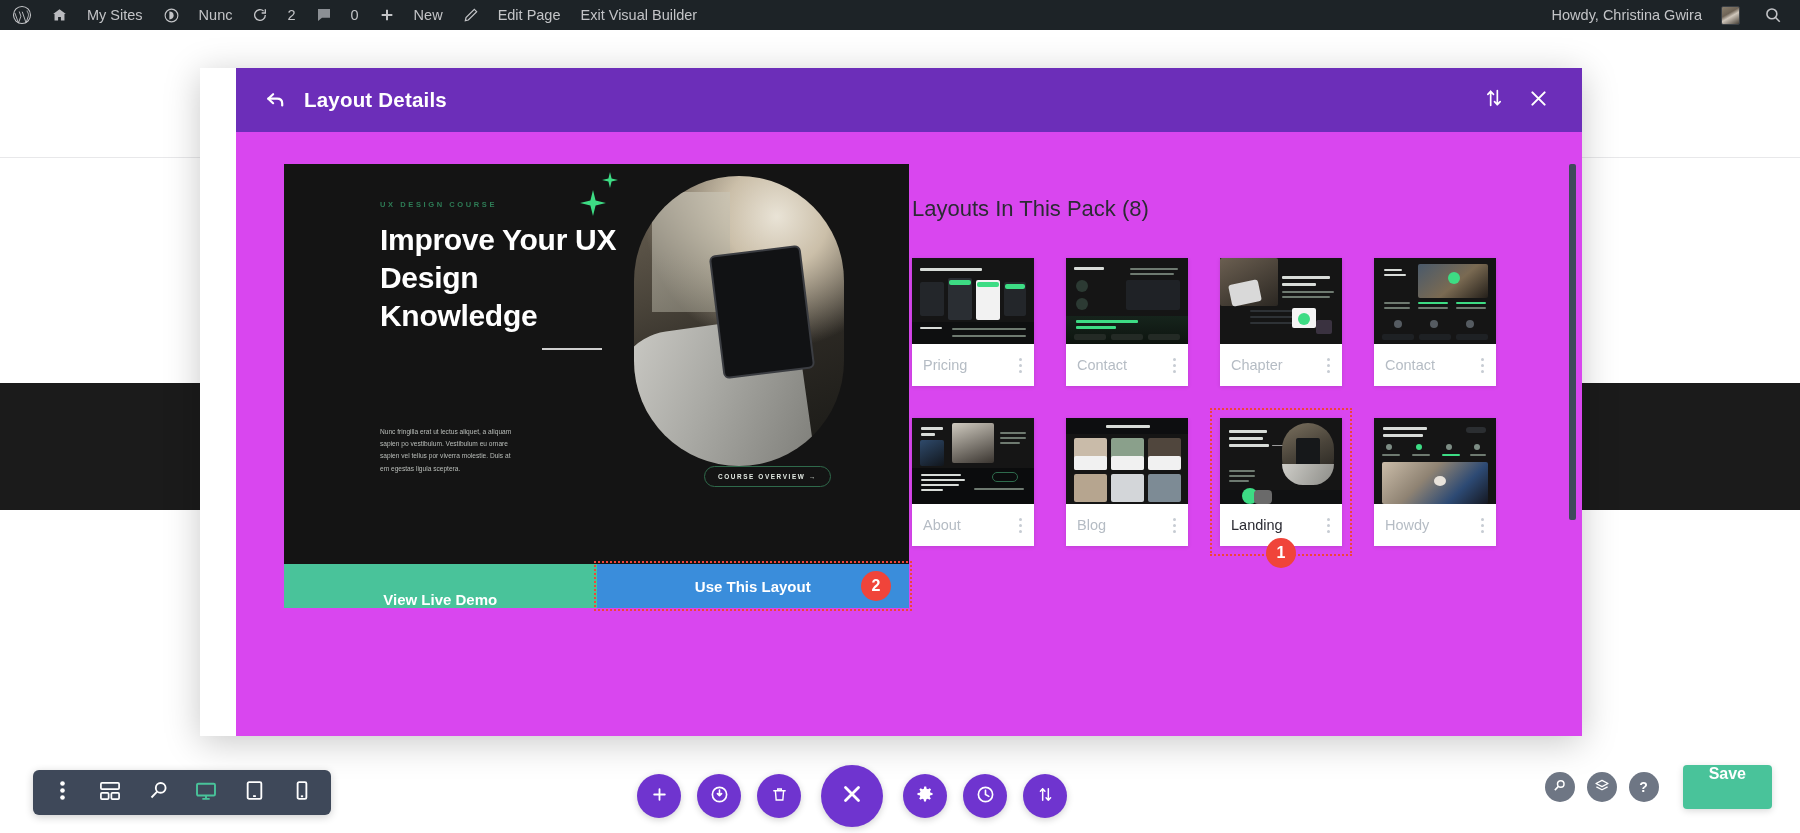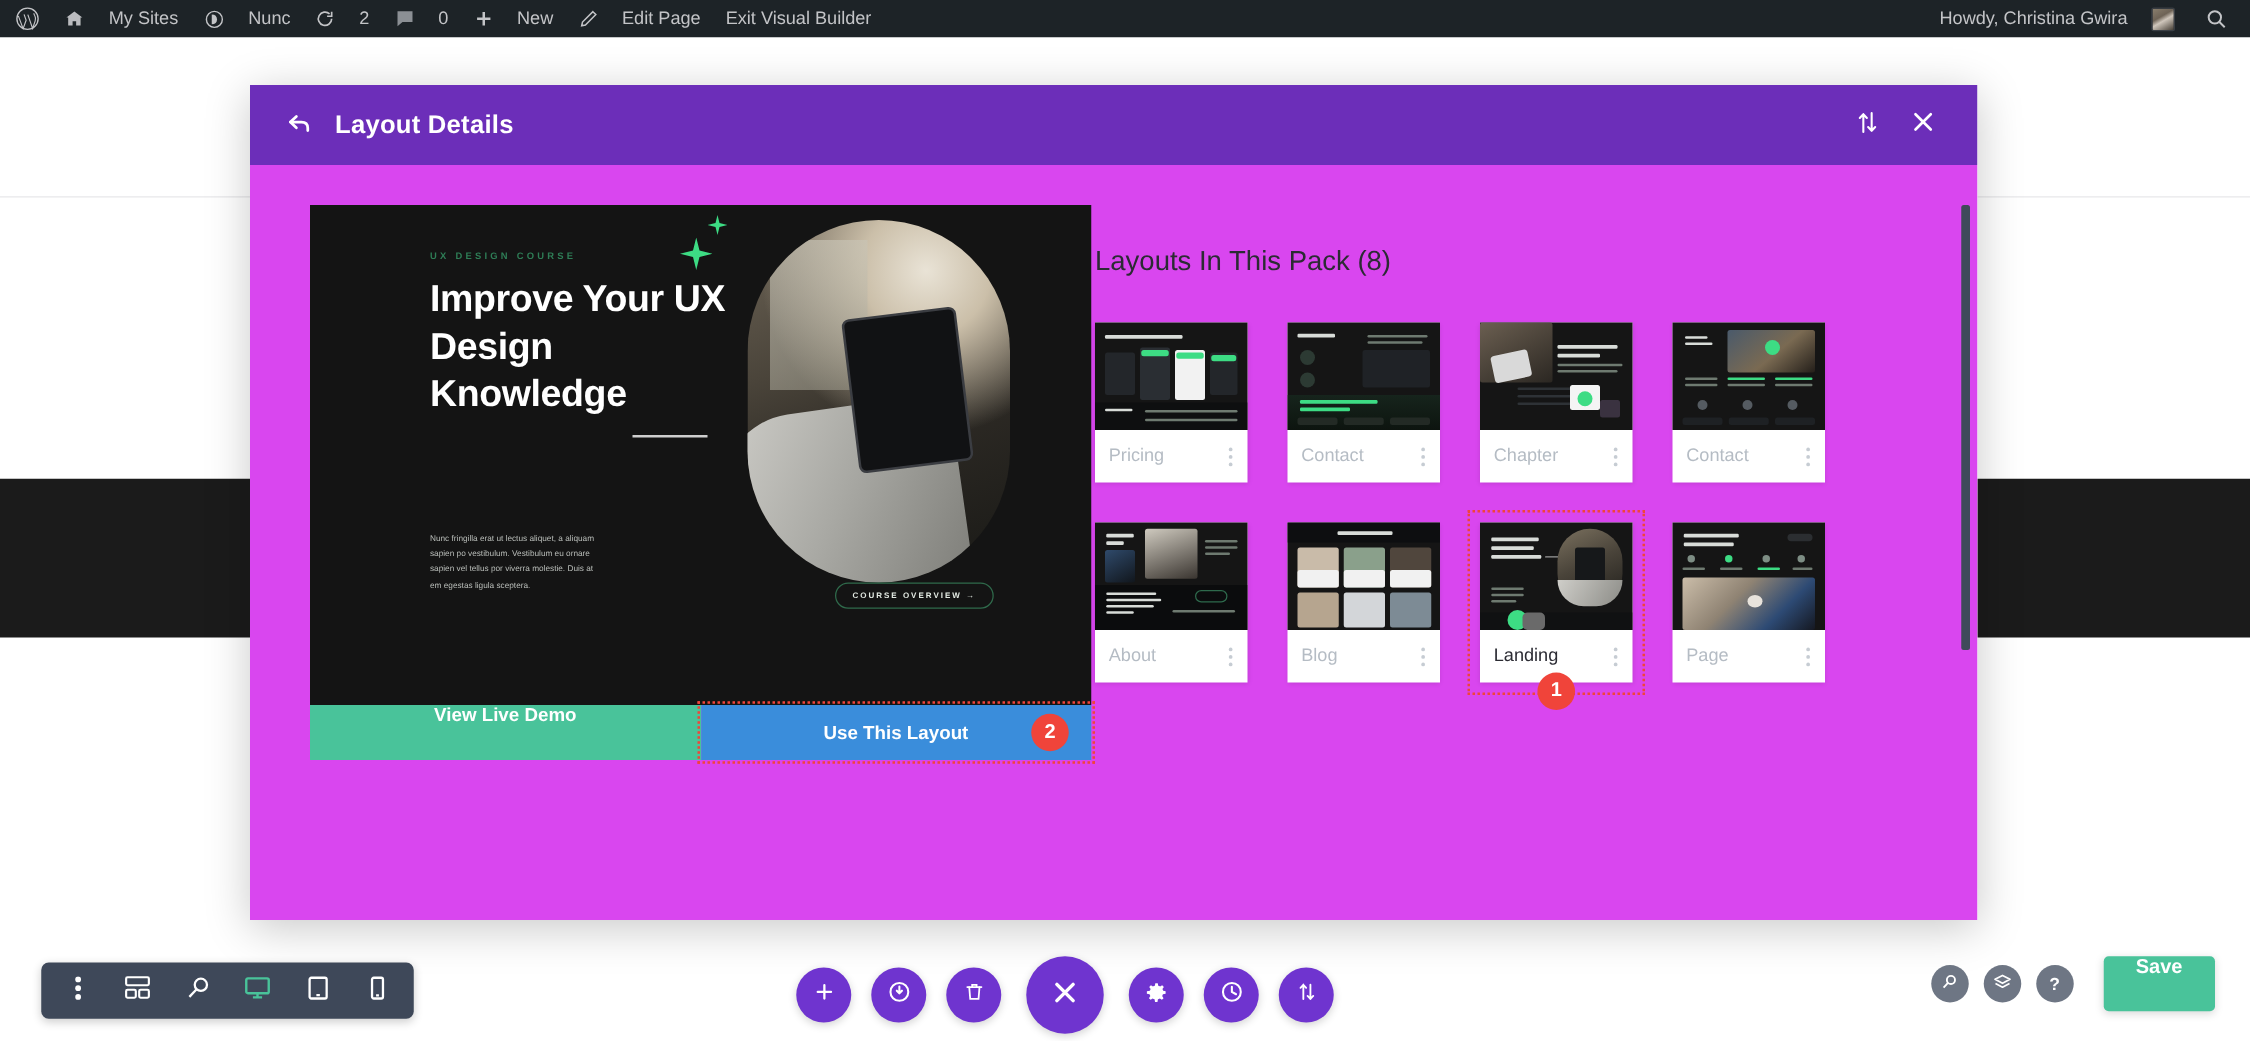--- a/index.html
+++ b/index.html
@@ -52,20 +52,21 @@
   }
 
   
   .modal {
     position: absolute; left: 200px; top: 68px;
     width: 1382px; height: 668px;
     background: #ffffff;
     box-shadow: 0 6px 34px rgba(0,0,0,0.22);
     display: flex; flex-direction: column;
     overflow: hidden;
+    padding-left: 36px;
   }
   .modal-header {
     height: 64px; background: #6c2eb9;
     display: flex; align-items: center; padding: 0 0 0 22px;
     flex: none;
   }
   .back-btn {
     width: 34px; height: 34px; display: flex; align-items: center; justify-content: center;
     color: #ffffff; flex: none;
   }
@@ -152,21 +153,21 @@
     position: absolute; background: #3ddc84;
     width: 26px; height: 26px;
     clip-path: polygon(50% 0%, 60% 40%, 100% 50%, 60% 60%, 50% 100%, 40% 60%, 0% 50%, 40% 40%);
   }
   .sparkle.s1 { left: 296px; top: 26px; width: 26px; height: 26px; }
   .sparkle.s2 { left: 318px; top: 8px; width: 16px; height: 16px; }
 
   .preview-actions { display: flex; width: 625px; height: 44px; position: relative; }
   .btn-demo {
     flex: 1; background: #49c39a; color: #ffffff;
-    display: flex; align-items: flex-start; justify-content: center;
+    display: flex; align-items: flex-end; justify-content: center;
     font-size: 15px; font-weight: bold;
   }
   .btn-use-wrap { flex: 1; position: relative; }
   .btn-use {
     width: 100%; height: 44px; background: #3a8ddb; color: #ffffff;
     display: flex; align-items: center; justify-content: center;
     font-size: 15px; font-weight: bold;
   }
   .annot-box {
     position: absolute; border: 2px dotted #f0443a; pointer-events: none;
@@ -637,21 +638,21 @@
               <div class="t-box" style="left:72px;top:26px;width:6px;height:6px;background:#7d8d84;border-radius:50%;"></div>
               <div class="t-box" style="left:100px;top:26px;width:6px;height:6px;background:#7d8d84;border-radius:50%;"></div>
               <div class="t-txt" style="left:8px;top:36px;width:18px;height:2px;"></div>
               <div class="t-txt" style="left:38px;top:36px;width:18px;height:2px;"></div>
               <div class="t-txt g" style="left:68px;top:36px;width:18px;height:2px;"></div>
               <div class="t-txt" style="left:96px;top:36px;width:16px;height:2px;"></div>
               <div class="t-photo" style="left:8px;top:44px;width:106px;height:42px;background:linear-gradient(135deg,#cbbda9 0%,#8f8373 40%,#2d4a74 72%,#151821 100%);"></div>
               <div class="t-box" style="left:60px;top:58px;width:12px;height:10px;background:#e8e3dc;border-radius:50%;"></div>
             </div>
             <div class="pack-foot">
-              <span class="pack-label">Page</span>
+              <span class="pack-label">Howdy</span>
               <span class="dots-v">
                   <i></i>
                   <i></i>
                   <i></i>
                 </span>
             </div>
           </div>
 
         </div>
 

